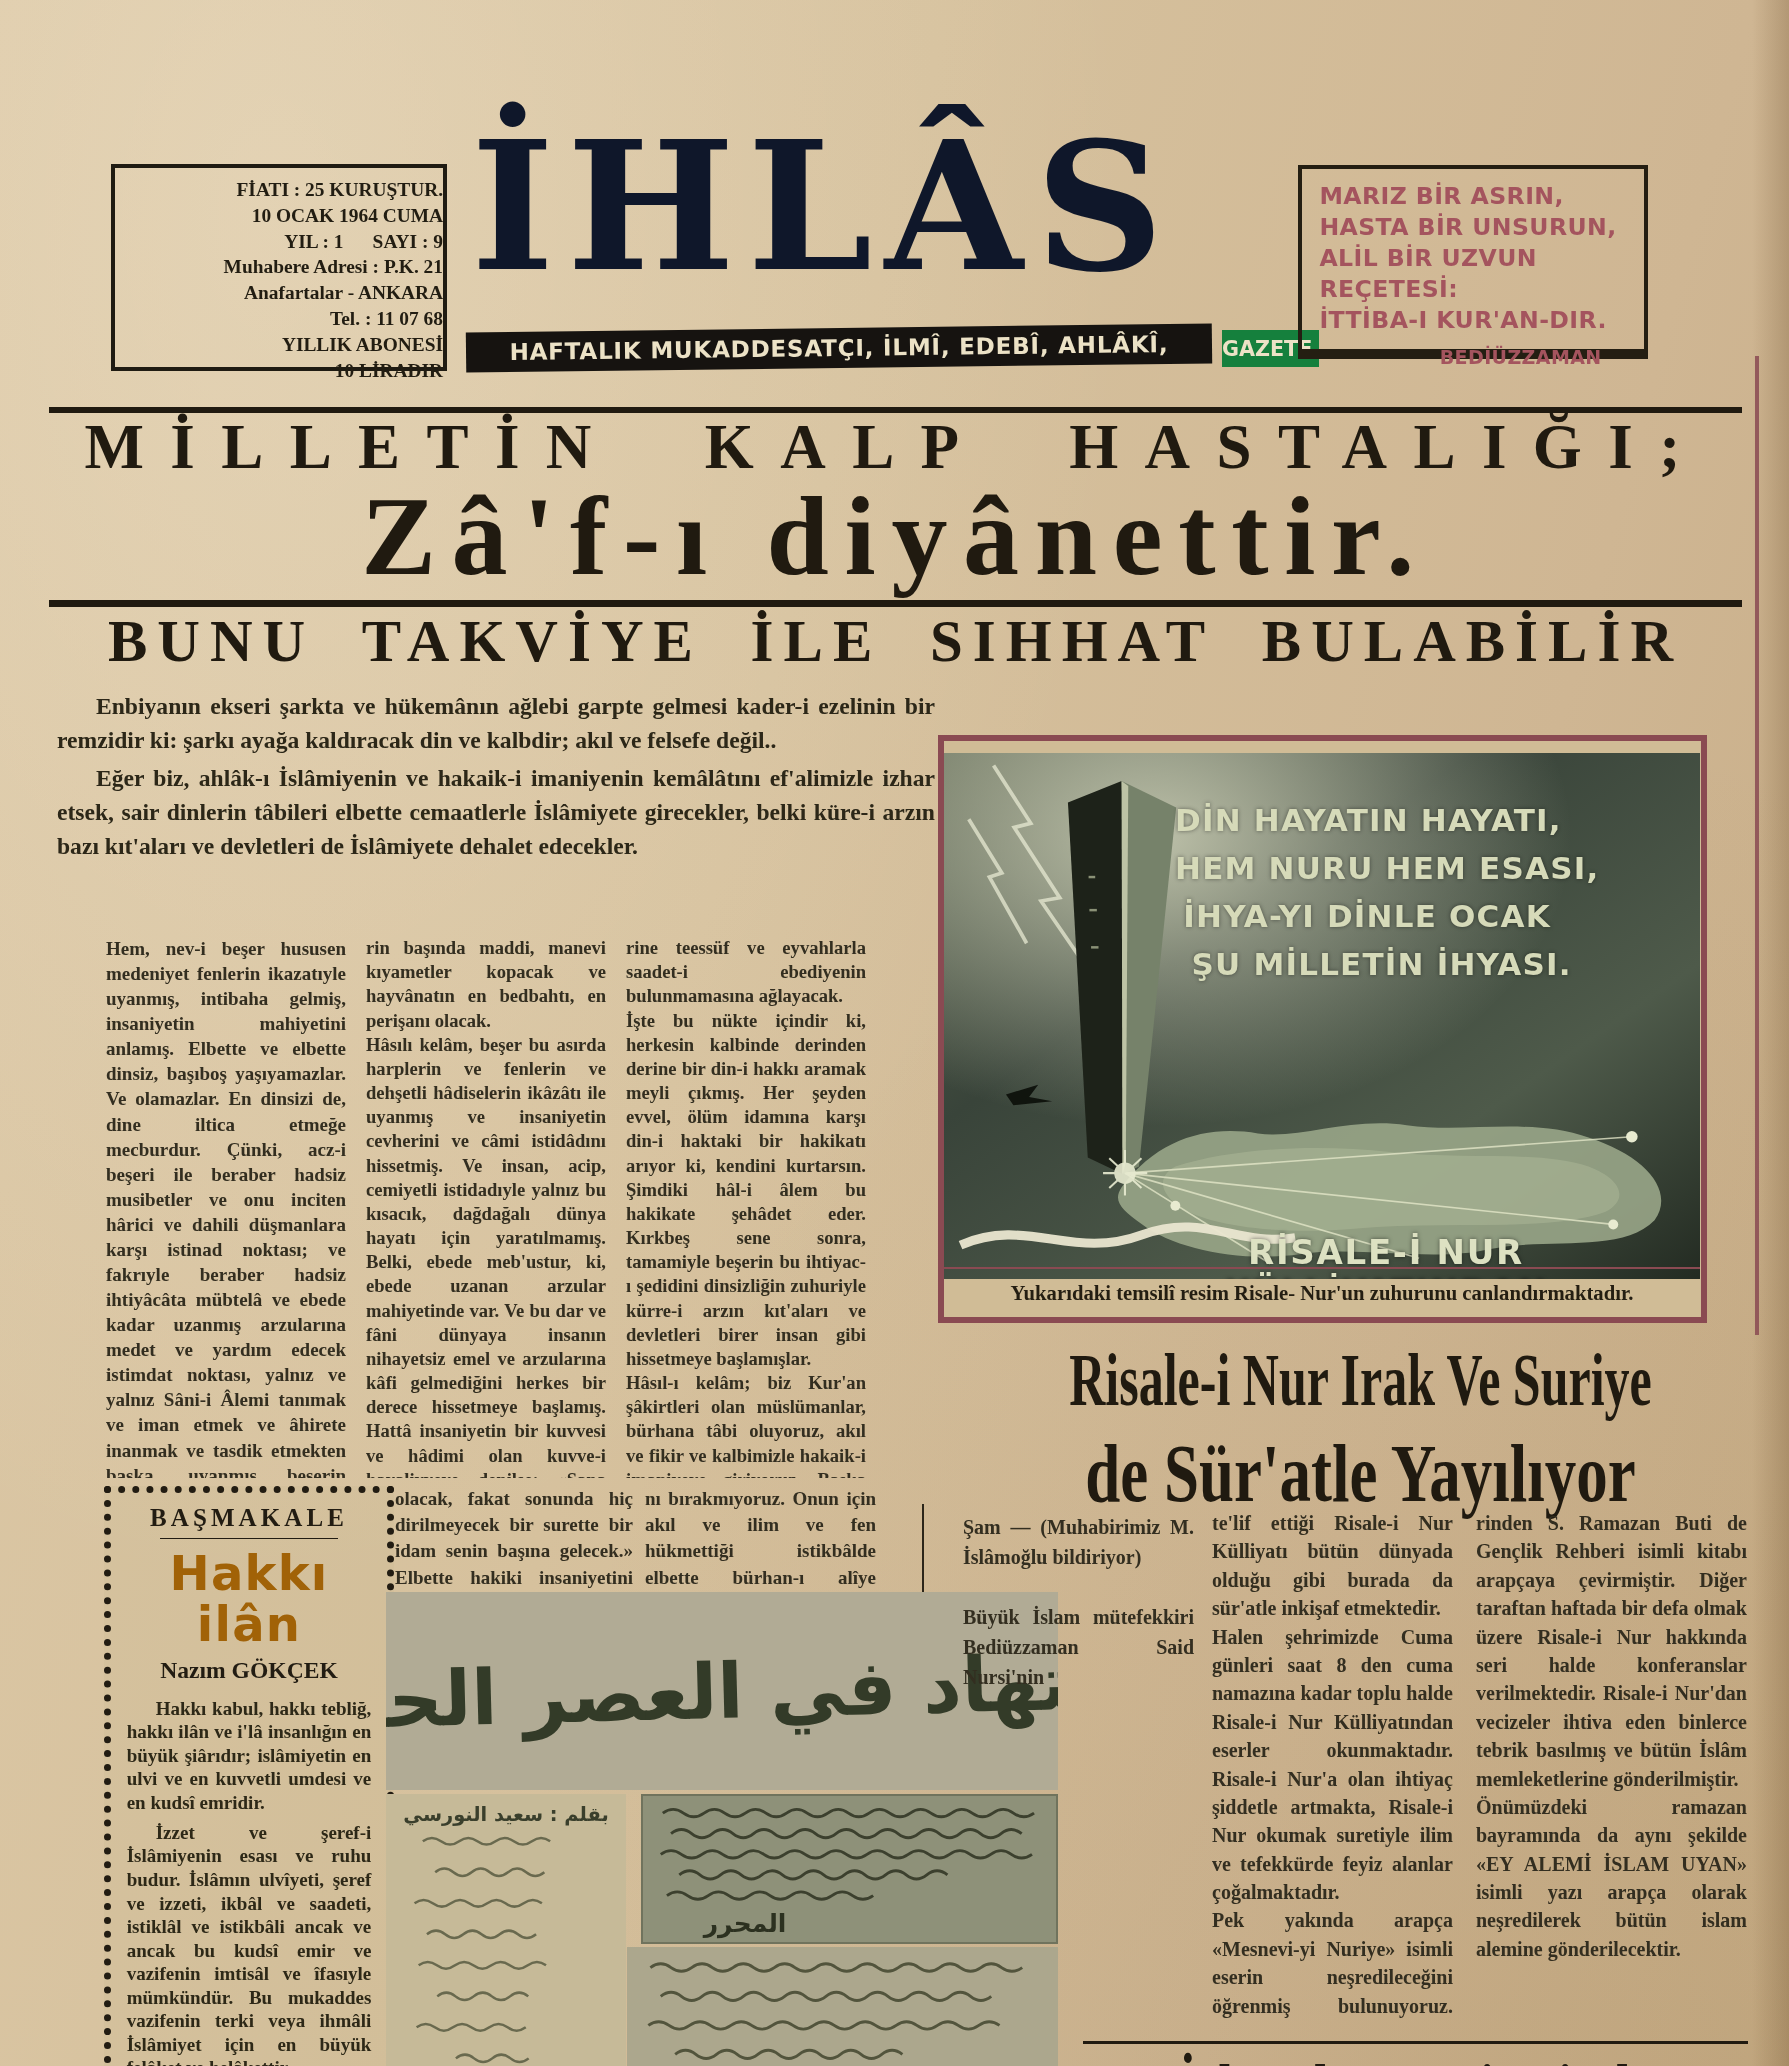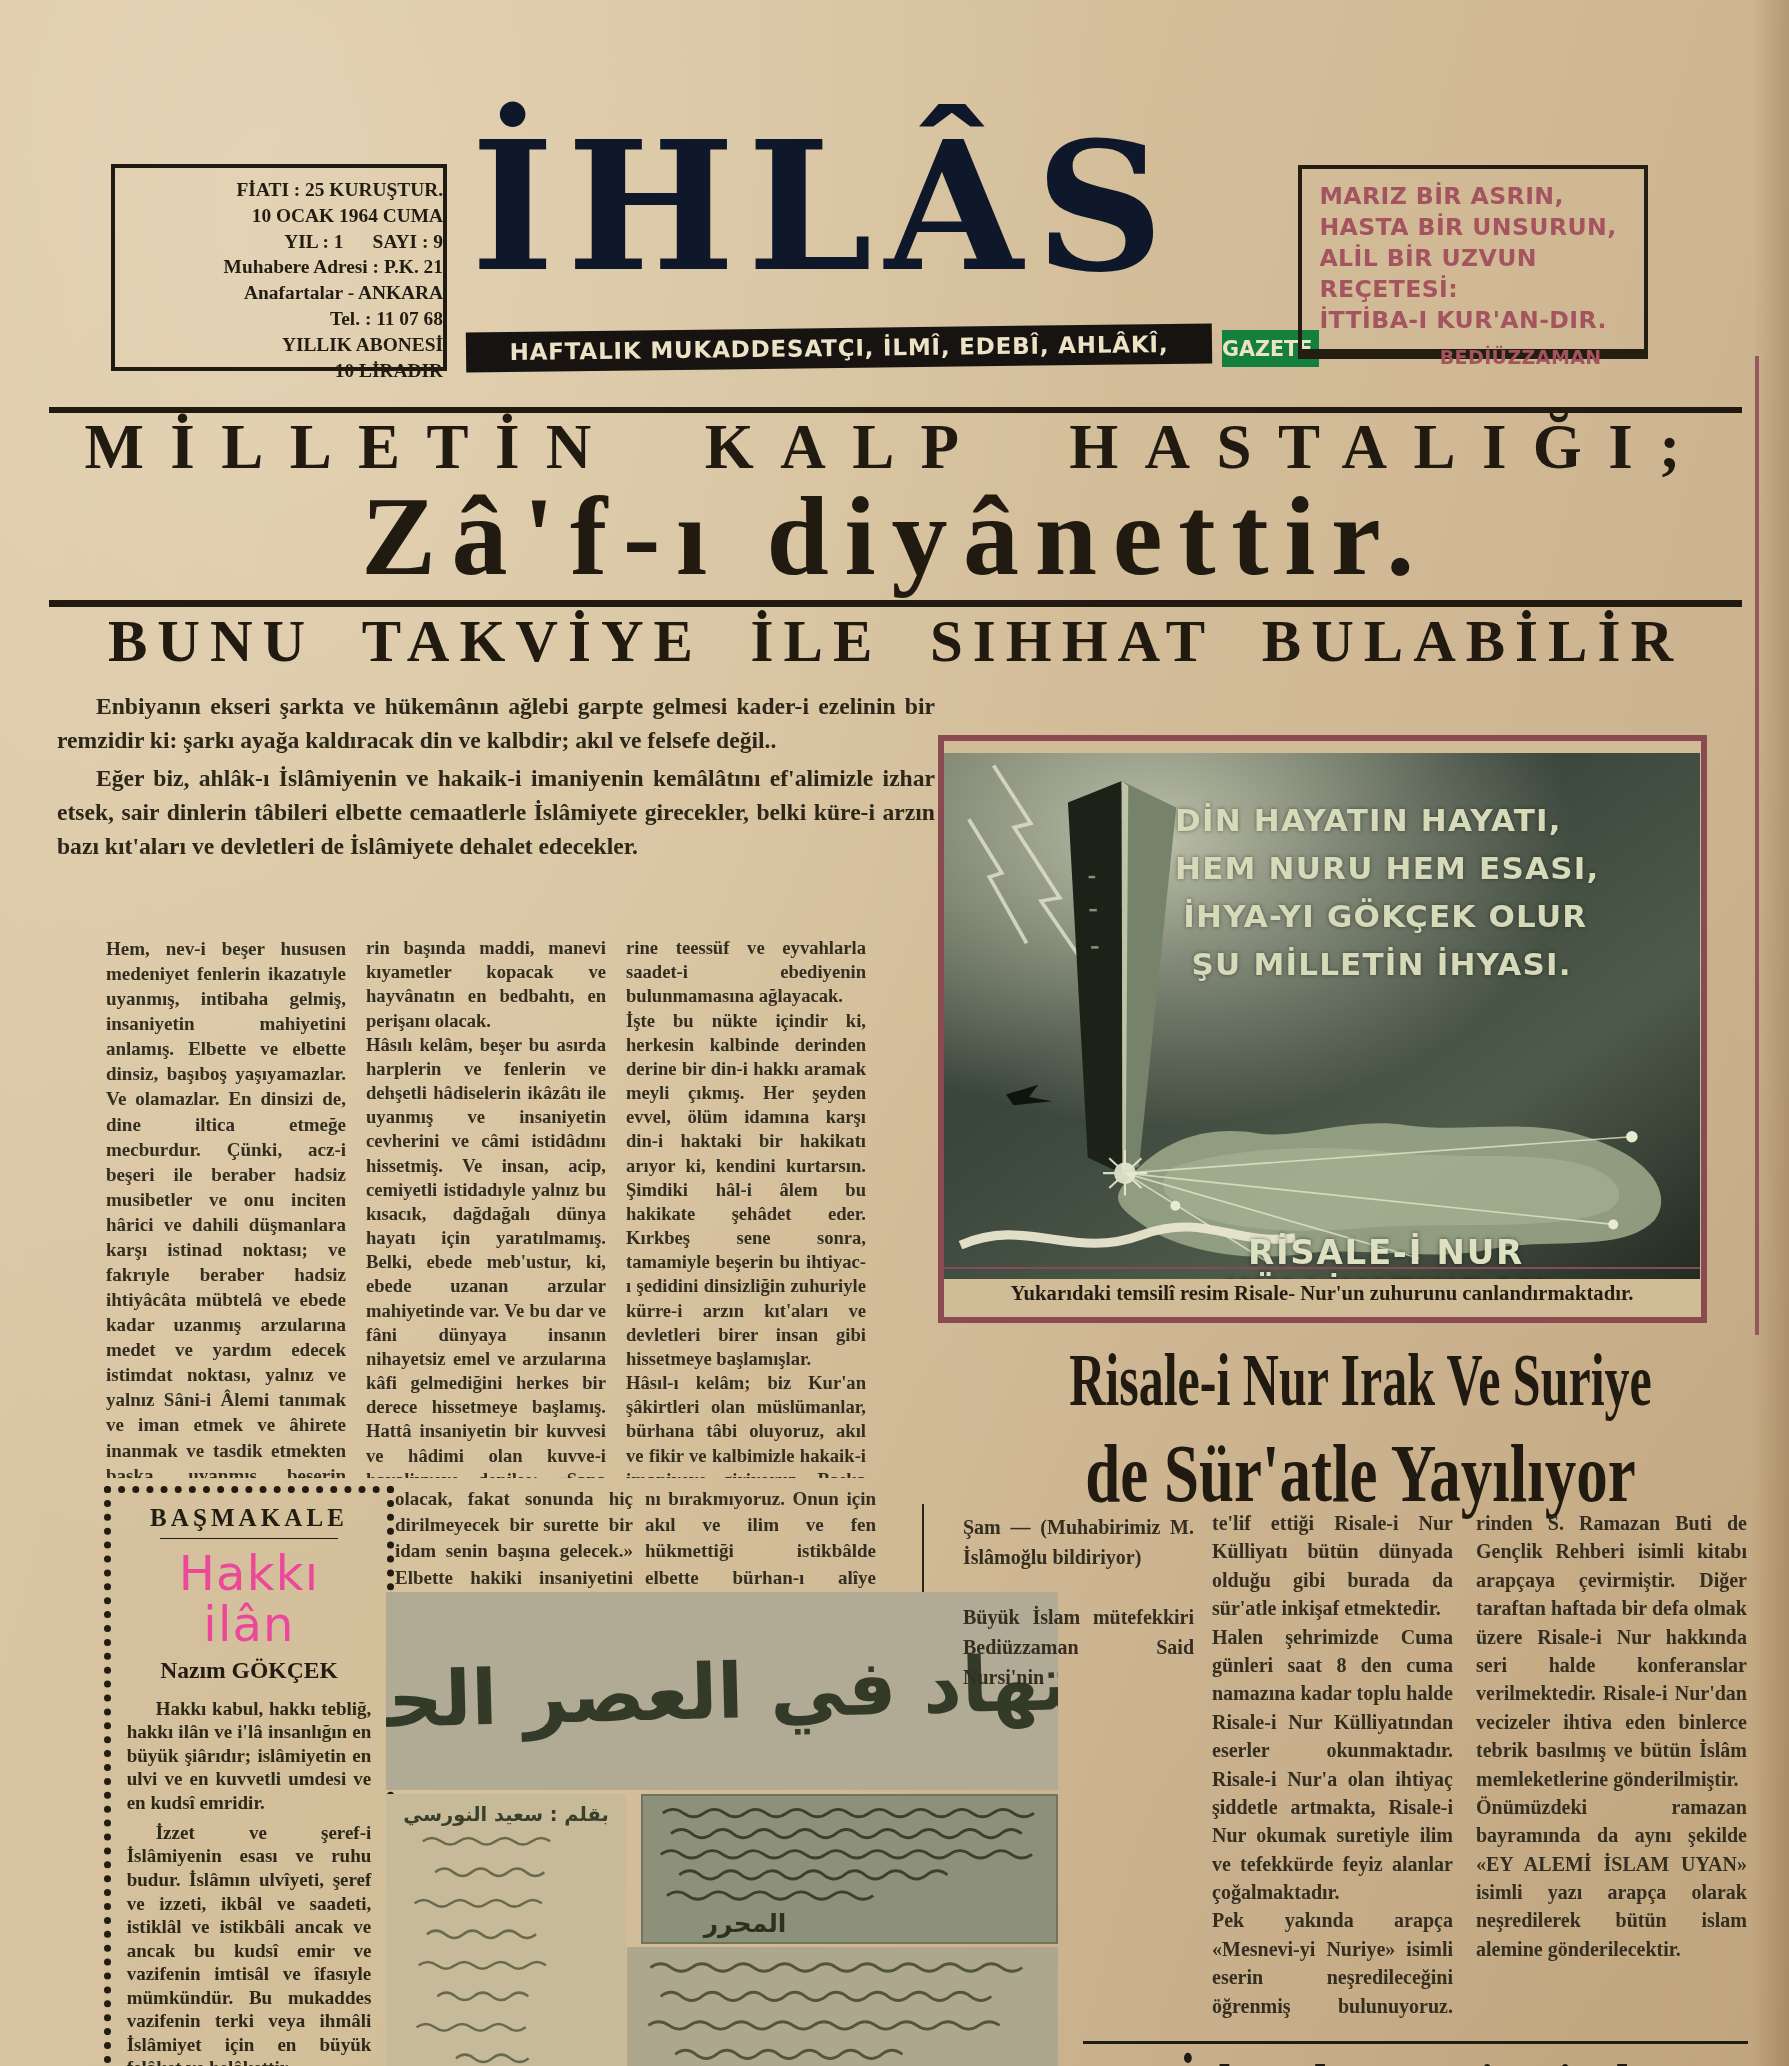--- a/index.html
+++ b/index.html
@@ -131,21 +131,21 @@
           <line x1="400" y1="980" x2="478" y2="1052"></line>
           <line x1="400" y1="1052" x2="478" y2="980"></line>
         </g>
       </g>
       <polygon points="150,826 228,802 206,832 262,842 168,852" fill="#10140e"></polygon>
       <path d="M40,1190 C200,1120 310,1228 480,1165 C630,1110 710,1195 850,1172" stroke="#eae6d0" stroke-width="22" fill="none" opacity="0.95"></path>
     </svg>
     <div class="abs" style="left:231px;top:43px;width:517px;font-family:'DejaVu Sans',sans-serif;font-weight:bold;font-size:31px;line-height:1.55;letter-spacing:1.2px;color:#d6dab9;text-shadow:0 0 4.1px rgba(0,0,0,.45)">
       <div>DİN HAYATIN HAYATI,</div>
       <div>HEM NURU HEM ESASI,</div>
-      <div style="padding-left:8.3px">İHYA-YI GÖKÇEK OLUR</div>
+      <div style="padding-left:8.3px">İHYA-YI DİNLE OCAK</div>
       <div style="padding-left:16.5px">ŞU MİLLETİN İHYASI.</div>
     </div>
     <div class="abs sans" style="left:136px;top:479px;width:612px;text-align:center;font-weight:bold;font-size:34px;letter-spacing:1.7px;color:#dde1c2;text-shadow:0 0 4.1px rgba(0,0,0,.5)">RİSALE-İ NUR KÜLLİYATINDAN</div>
   </div>
   <div class="abs" style="left:0;top:526px;width:756px;height:50px;border-top:2.5px solid #8a4a52;display:flex;align-items:center;justify-content:center">
     <span style="font:bold 20.7px/1 'Liberation Serif',serif;color:#241e12">Yukarıdaki temsilî resim Risale- Nur'un zuhurunu canlandırmaktadır.</span>
   </div>
 </div>
 
 <div class="abs" style="left:1755px;top:356px;width:3.7px;height:979px;background:#8a4a52;opacity:.85"></div>
@@ -160,21 +160,21 @@
 
 <div class="col" style="left:395px;top:1486px;width:238px;height:256px;font-size:19px;line-height:1.38">olacak, fakat sonunda hiç dirilmeyecek bir surette bir idam senin başına gelecek.» Elbette hakiki insaniyetini kaybetmiyen ve intibaha gelmiş o insanın hayali, sevinç ve beşarete bedel derinden de</div>
 <div class="col" style="left:645px;top:1486px;width:231px;height:231px;font-size:19px;line-height:1.38">nı bırakmıyoruz. Onun için akıl ve ilim ve fen hükmettiği istikbâlde elbette bürhan-ı alîye istinad eden ve bütün hükümlerini akla tesbit ettiren Kur'an hükmedecek.</div>
 <div class="abs" style="left:645px;top:1743px;width:231px;text-align:right;font:bold 20.7px/1 'Liberation Serif',serif;color:#2c2718">Bediüzzaman</div>
 <div class="hrule" style="left:395px;top:1778px;width:525px;height:2.1px"></div>
 <div class="vrule" style="left:922px;top:1504px;width:2.1px;height:273px"></div>
 
 <div class="abs" style="left:104px;top:1486px;width:290px;height:1092px;border:7px dotted #221c12;padding:12.4px 15.7px;background:rgba(40,30,10,.02)">
   <div style="text-align:center;font:bold 25px/1 'Liberation Serif',serif;letter-spacing:4.1px;color:#221c12">BAŞMAKALE</div>
   <div style="width:178px;height:1.7px;background:#221c12;margin:7.4px auto 9px"></div>
-  <div class="sans" style="text-align:center;font-weight:normal;font-size:48px;line-height:1.05;letter-spacing:1.2px;color:#ec4899">Hakkı ilân</div>
+  <div class="sans" style="text-align:center;font-weight:bold;font-size:48px;line-height:1.05;letter-spacing:1.2px;color:#a16207">Hakkı ilân</div>
   <div style="text-align:center;font:bold 23.6px/1.1 'Liberation Serif',serif;margin:9px 0 12.4px;color:#221c12">Nazım GÖKÇEK</div>
   <div style="font:bold 19px/1.24 'Liberation Serif',serif;text-align:justify;color:#2d2817">
     <p style="text-indent:29px;margin-bottom:6.6px">Hakkı kabul, hakkı tebliğ, hakkı ilân ve i'lâ insanlığın en büyük şiârıdır; islâmiyetin en ulvi ve en kuvvetli umdesi ve en kudsî emridir.</p>
     <p style="text-indent:29px;margin-bottom:6.6px">İzzet ve şeref-i İslâmiyenin esası ve ruhu budur. İslâmın ulvîyeti, şeref ve izzeti, ikbâl ve saadeti, istiklâl ve istikbâli ancak ve ancak bu kudsî emir ve vazifenin imtisâl ve îfasıyle mümkündür. Bu mukaddes vazifenin terki veya ihmâli İslâmiyet için en büyük felâket ve helâkettir.</p>
 
   </div>
 </div>
 
 <div class="abs" style="left:386px;top:1592px;width:672px;height:198px;background:#b1ab95;display:flex;align-items:center;justify-content:center;overflow:hidden">
   <div dir="rtl" class="sans" style="font-weight:bold;font-size:76px;color:#333b28;transform:rotate(-1.5deg);white-space:nowrap">الاجتهاد في العصر الحديث</div>

